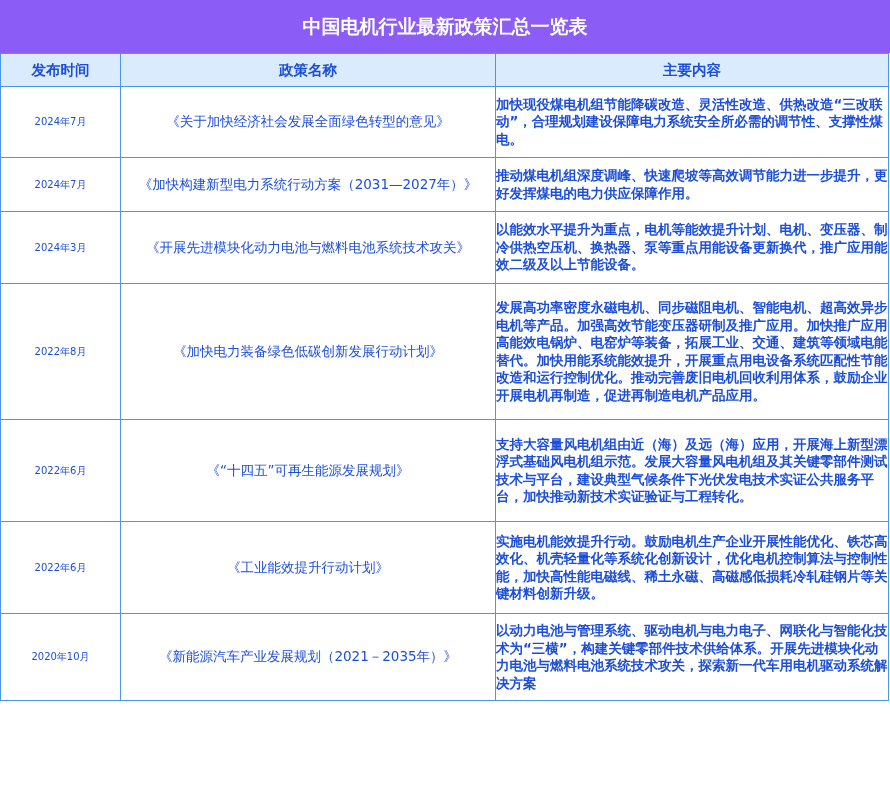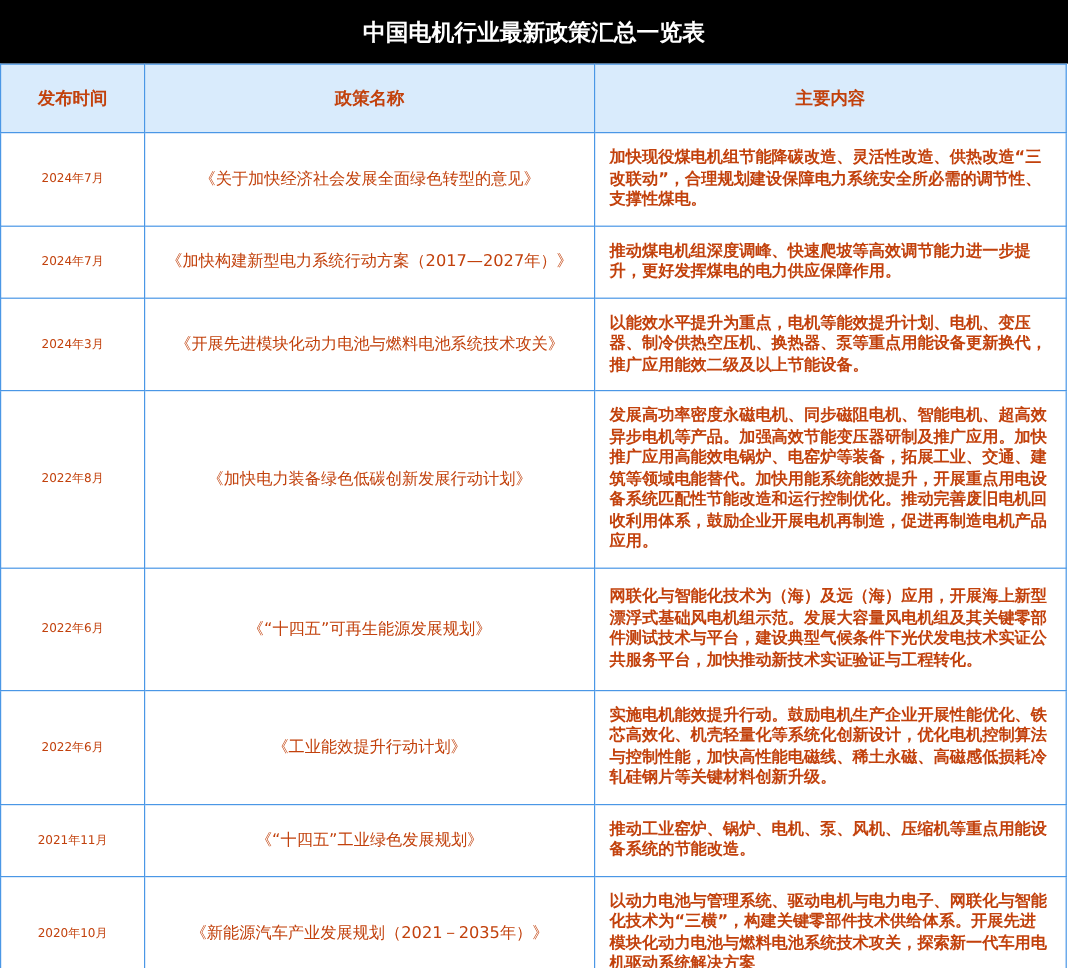--- a/index.html
+++ b/index.html
@@ -1,31 +1,31 @@
 <!DOCTYPE html>
 <html><head>
 <meta charset="utf-8">
 <style>
   html, body { margin: 0; padding: 0; background: #ffffff; }
   body { width: 890px; height: 807px; overflow: hidden; position: relative; font-family: "DejaVu Sans", "Liberation Sans", sans-serif; }
   .title-bar {
     position: absolute; left: 0; top: 0; width: 890px; height: 53px;
-    background: #000000; color: #ffffff;
+    background: #8b5cf6; color: #ffffff;
     display: flex; align-items: center; justify-content: center;
     font-family: "DejaVu Serif", "Liberation Serif", serif;
     font-size: 19px; font-weight: bold; letter-spacing: 0px;
   }
   table.policy {
     position: absolute; left: 0; top: 53px;
     width: 888px; border-collapse: collapse; table-layout: fixed;
   }
   table.policy th, table.policy td {
     border: 1.5px solid #4a97e6;
-    color: #c2410c;
-    padding: 12px;
+    color: #1d4ed8;
+    padding: 0;
   }
   table.policy th {
     background: #d9ebfc; height: 32px;
     font-family: "DejaVu Sans", "Liberation Sans", sans-serif;
     font-size: 14.5px; font-weight: bold; text-align: center;
   }
   td.date { text-align: center; font-size: 10px; }
   td.name { text-align: center; font-size: 13.5px; }
   td.content {
     text-align: left; font-size: 13.5px; line-height: 17.5px;
@@ -56,47 +56,42 @@
     </tr>
   </thead>
   <tbody>
     <tr style="height:71px">
       <td class="date">2024年7月</td>
       <td class="name">《关于加快经济社会发展全面绿色转型的意见》</td>
       <td class="content">加快现役煤电机组节能降碳改造、灵活性改造、供热改造“三改联动”，合理规划建设保障电力系统安全所必需的调节性、支撑性煤电。</td>
     </tr>
     <tr style="height:54px">
       <td class="date">2024年7月</td>
-      <td class="name">《加快构建新型电力系统行动方案（2017—2027年）》</td>
+      <td class="name">《加快构建新型电力系统行动方案（2031—2027年）》</td>
       <td class="content">推动煤电机组深度调峰、快速爬坡等高效调节能力进一步提升，更好发挥煤电的电力供应保障作用。</td>
     </tr>
     <tr style="height:72px">
       <td class="date">2024年3月</td>
       <td class="name">《开展先进模块化动力电池与燃料电池系统技术攻关》</td>
       <td class="content">以能效水平提升为重点，电机等能效提升计划、电机、变压器、制冷供热空压机、换热器、泵等重点用能设备更新换代，推广应用能效二级及以上节能设备。</td>
     </tr>
     <tr style="height:136px">
       <td class="date">2022年8月</td>
       <td class="name">《加快电力装备绿色低碳创新发展行动计划》</td>
       <td class="content">发展高功率密度永磁电机、同步磁阻电机、智能电机、超高效异步电机等产品。加强高效节能变压器研制及推广应用。加快推广应用高能效电锅炉、电窑炉等装备，拓展工业、交通、建筑等领域电能替代。加快用能系统能效提升，开展重点用电设备系统匹配性节能改造和运行控制优化。推动完善废旧电机回收利用体系，鼓励企业开展电机再制造，促进再制造电机产品应用。</td>
     </tr>
     <tr style="height:102px">
       <td class="date">2022年6月</td>
       <td class="name">《“十四五”可再生能源发展规划》</td>
-      <td class="content">网联化与智能化技术为（海）及远（海）应用，开展海上新型漂浮式基础风电机组示范。发展大容量风电机组及其关键零部件测试技术与平台，建设典型气候条件下光伏发电技术实证公共服务平台，加快推动新技术实证验证与工程转化。</td>
+      <td class="content">支持大容量风电机组由近（海）及远（海）应用，开展海上新型漂浮式基础风电机组示范。发展大容量风电机组及其关键零部件测试技术与平台，建设典型气候条件下光伏发电技术实证公共服务平台，加快推动新技术实证验证与工程转化。</td>
     </tr>
     <tr style="height:92px">
       <td class="date">2022年6月</td>
       <td class="name">《工业能效提升行动计划》</td>
       <td class="content">实施电机能效提升行动。鼓励电机生产企业开展性能优化、铁芯高效化、机壳轻量化等系统化创新设计，优化电机控制算法与控制性能，加快高性能电磁线、稀土永磁、高磁感低损耗冷轧硅钢片等关键材料创新升级。</td>
-    </tr>
-    <tr style="height:52px">
-      <td class="date">2021年11月</td>
-      <td class="name">《“十四五”工业绿色发展规划》</td>
-      <td class="content">推动工业窑炉、锅炉、电机、泵、风机、压缩机等重点用能设备系统的节能改造。</td>
     </tr>
     <tr style="height:87px">
       <td class="date">2020年10月</td>
       <td class="name">《新能源汽车产业发展规划（2021－2035年）》</td>
       <td class="content">以动力电池与管理系统、驱动电机与电力电子、网联化与智能化技术为“三横”，构建关键零部件技术供给体系。开展先进模块化动力电池与燃料电池系统技术攻关，探索新一代车用电机驱动系统解决方案</td>
     </tr>
   </tbody>
 </table>
 
 </body></html>

